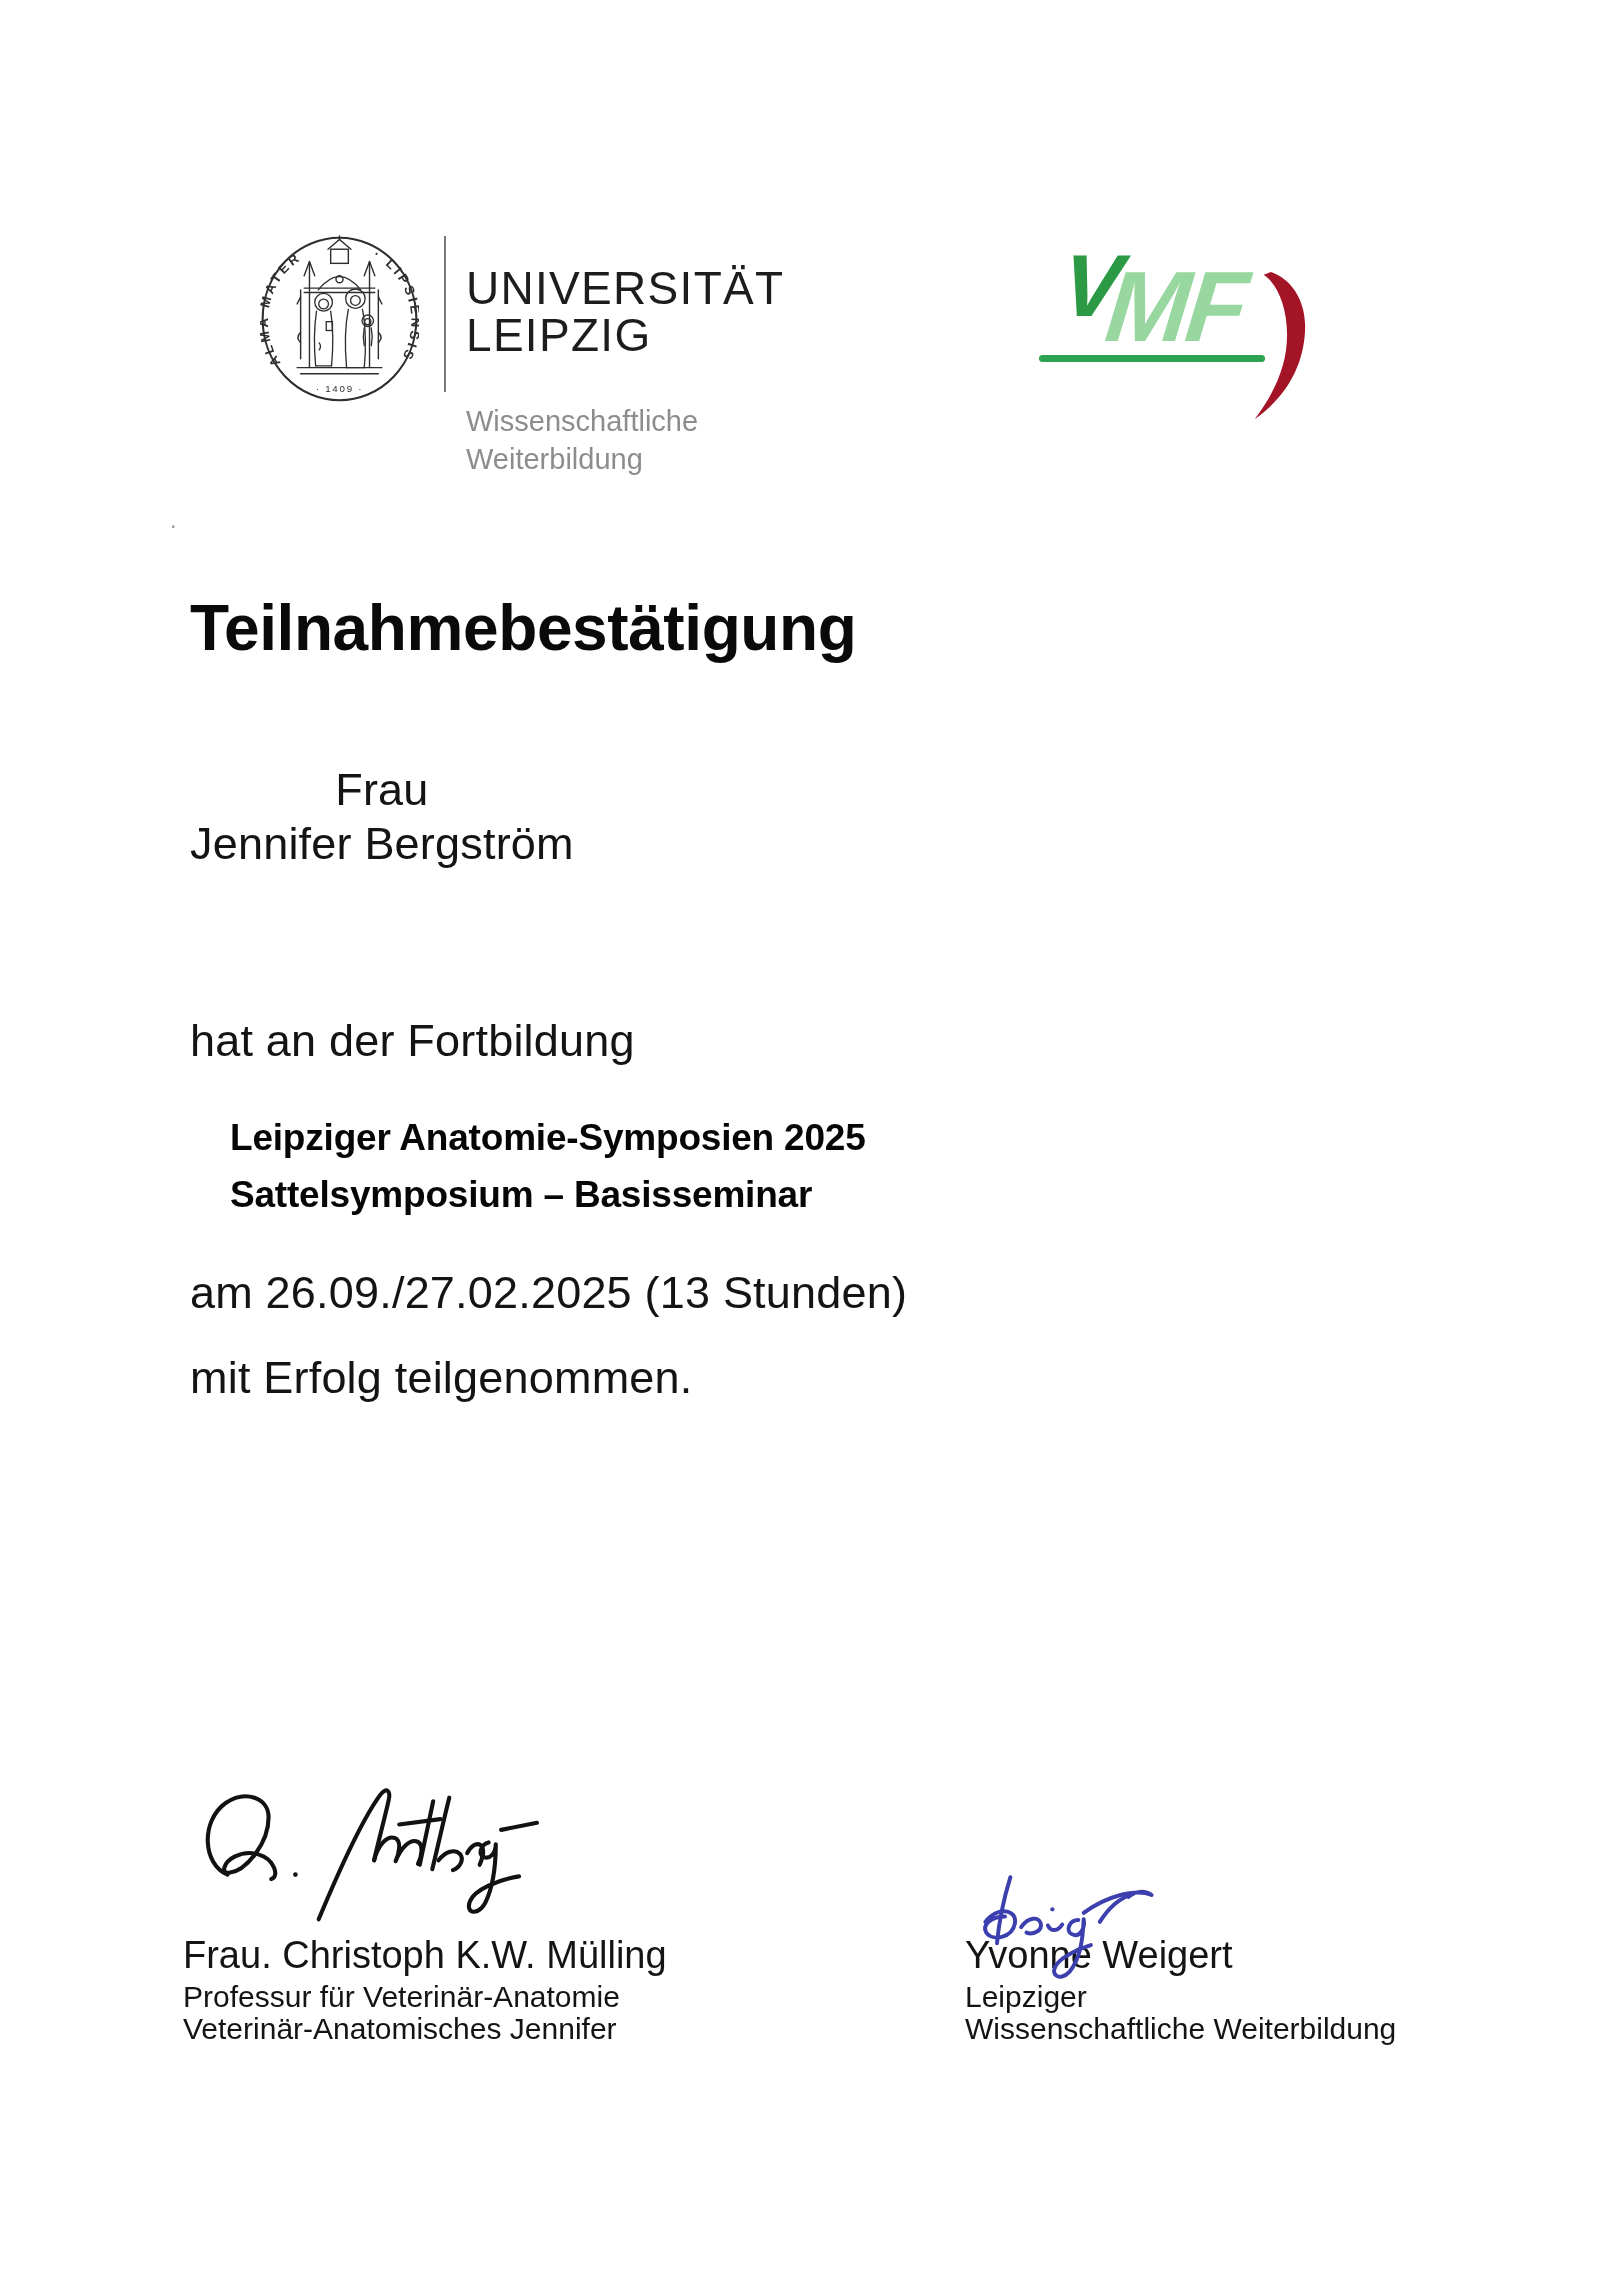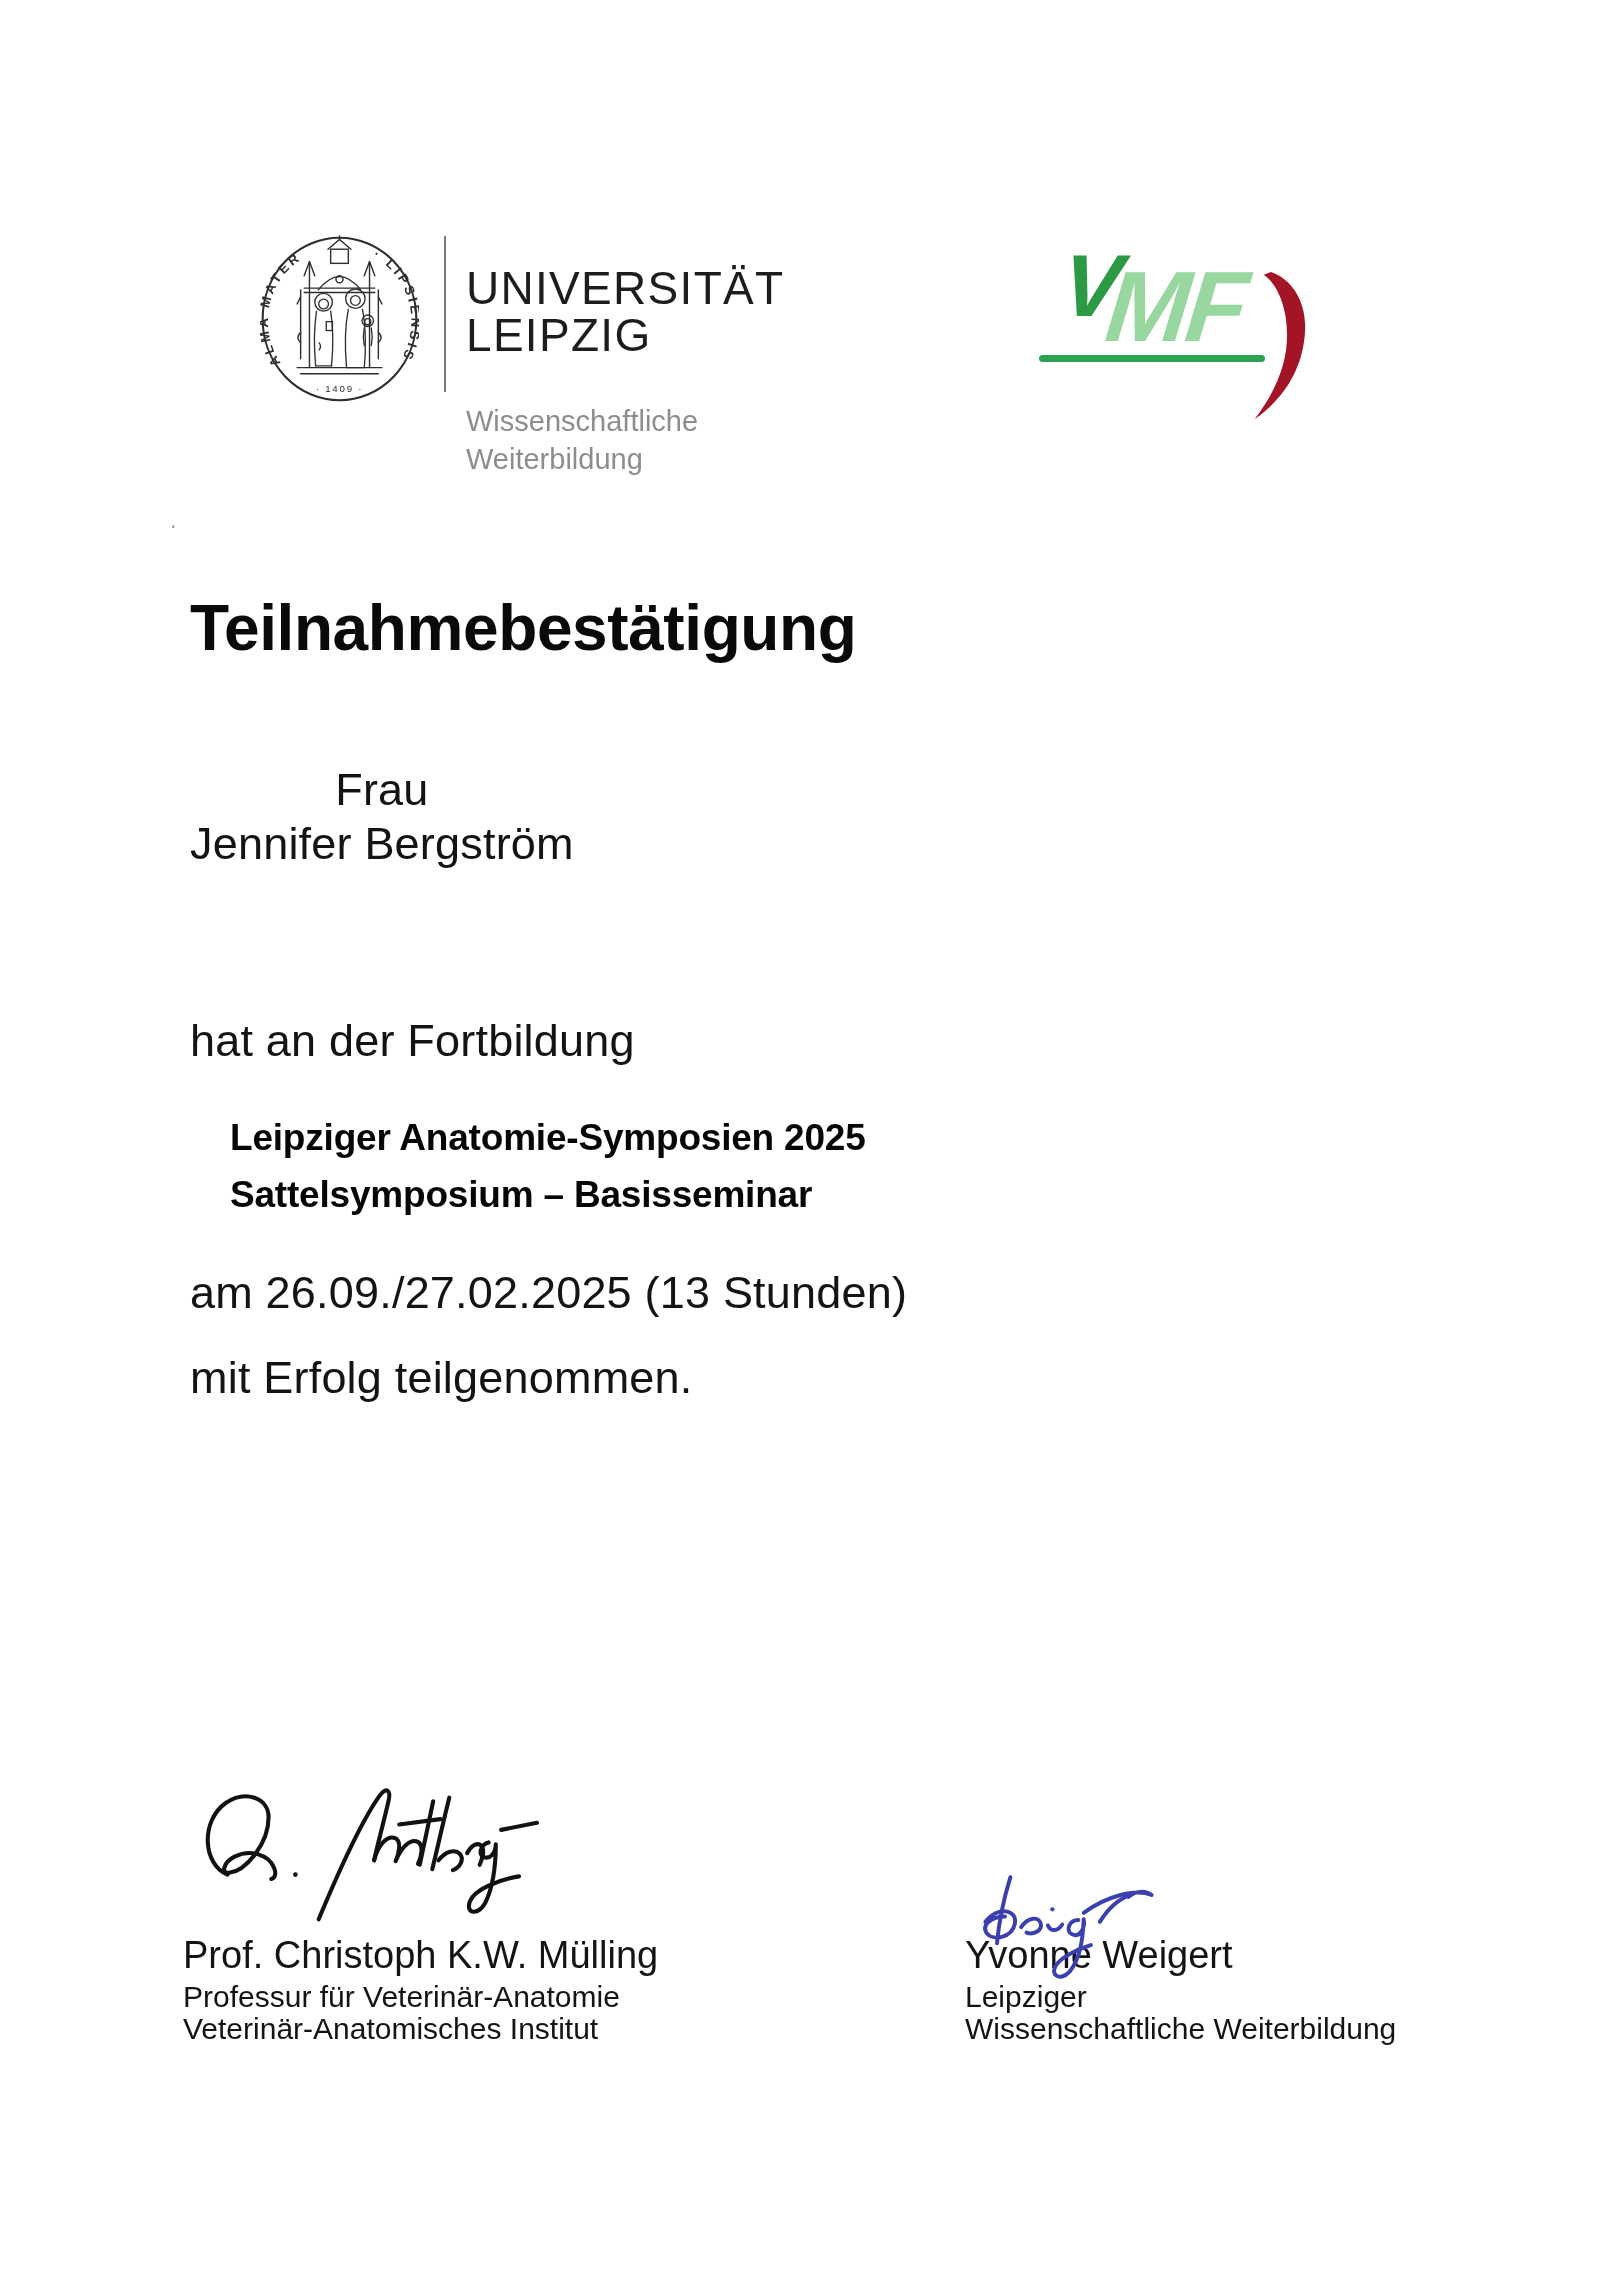--- a/index.html
+++ b/index.html
@@ -206,22 +206,22 @@
       <path d="M18,58 C32,40 54,44 51,60 C48,76 26,80 19,70 C14,62 24,52 40,52"></path>
       <path d="M58,64 C66,52 78,52 80,60 C82,68 71,73 64,70"></path>
       <circle cx="93" cy="44" r="2.4" fill="#3c3fae" stroke="none"></circle>
       <path d="M88,62 C91,69 99,69 104,61"></path>
       <path d="M122,56 C112,56 107,68 115,72 C123,76 130,66 128,55 C127,76 125,98 112,114 C101,126 88,116 99,104 C108,94 124,88 136,84"></path>
       <path d="M146,58 C156,42 168,32 180,28"></path>
       <path d="M128,48 C152,30 186,20 204,28 C196,22 186,24 178,30"></path>
     </g>
   </svg>
 
-  <div class="abs sig-name" id="sig-left-name">Prof. Christoph K.W. Mülling</div>
+  <div class="abs sig-name" id="sig-left-name">Frau. Christoph K.W. Mülling</div>
   <div class="abs sig-role" id="sig-left-role1">Professur für Veterinär-Anatomie</div>
-  <div class="abs sig-role" id="sig-left-role2">Veterinär-Anatomisches Institut</div>
+  <div class="abs sig-role" id="sig-left-role2">Veterinär-Anatomisches Jennifer</div>
 
   <div class="abs sig-name" id="sig-right-name">Yvonne Weigert</div>
   <div class="abs sig-role" id="sig-right-role1">Leipziger</div>
   <div class="abs sig-role" id="sig-right-role2">Wissenschaftliche Weiterbildung</div>
 
 </div>
 
 
 </body></html>

